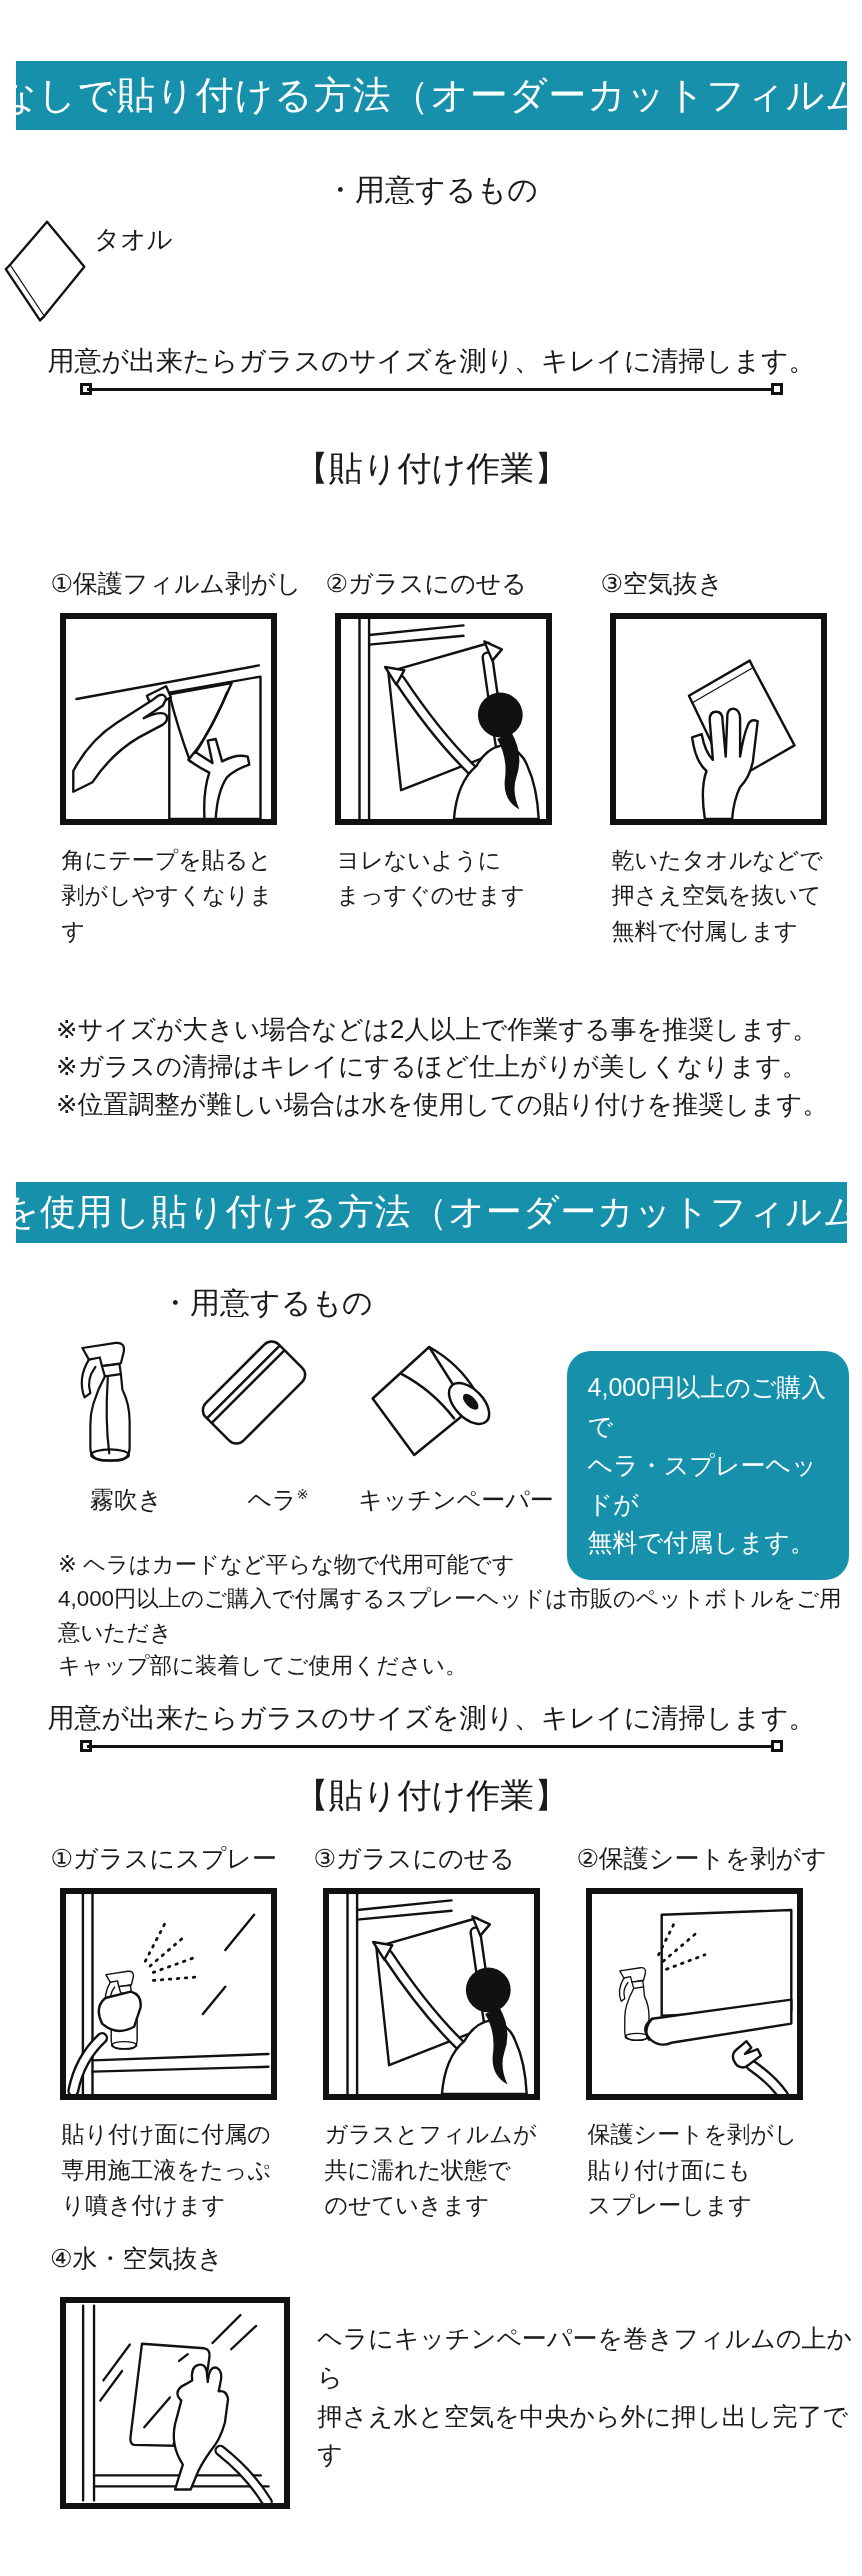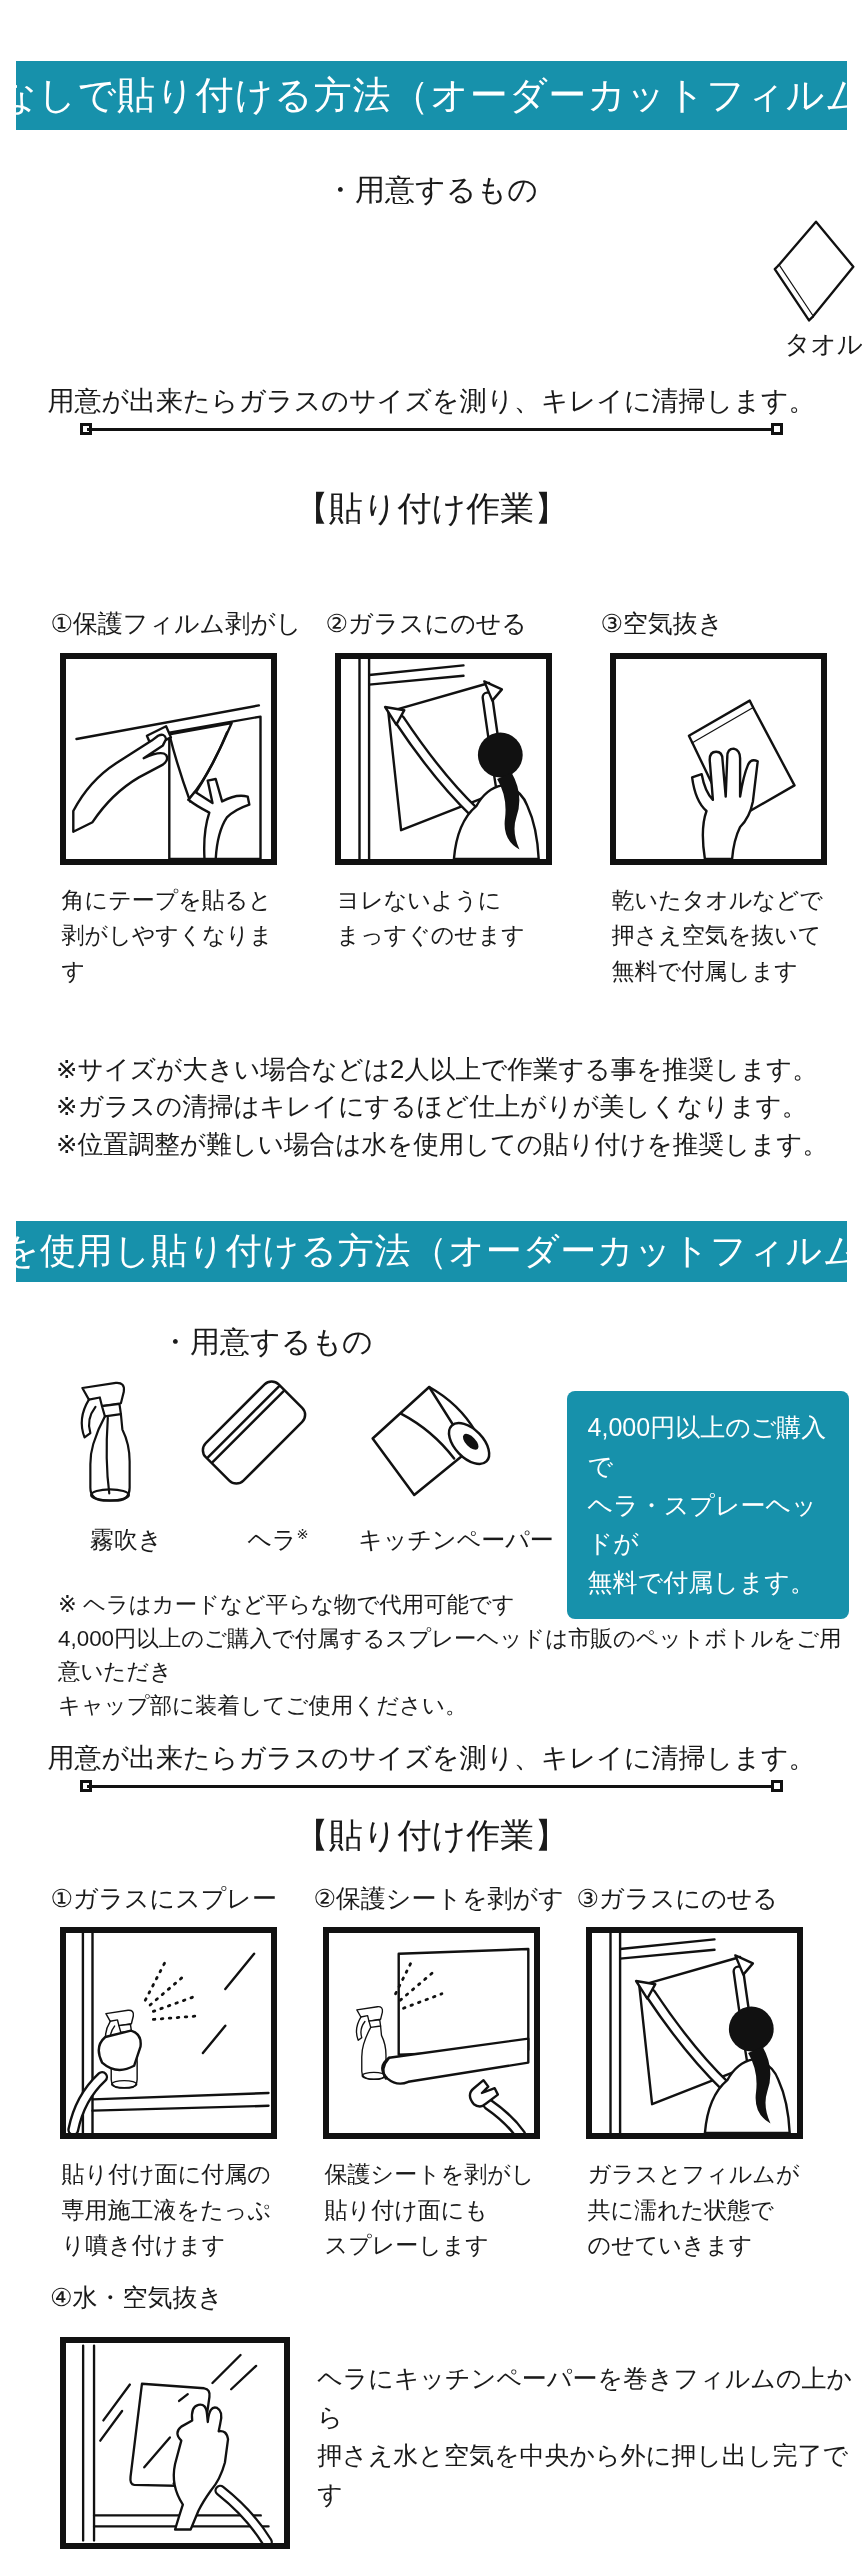--- a/index.html
+++ b/index.html
@@ -10,21 +10,21 @@
   }
   .band {
     margin:0 16px; background:var(--accent,#1791ab); color:#fff;
     display:flex; align-items:center; justify-content:center;
     letter-spacing:0.8px; white-space:nowrap;
   }
   .band.first { margin-top:61px; height:69px; font-size:38px; }
   .band.second { margin-top:58px; height:61px; font-size:36px; }
   .prep-heading { font-size:30px; margin-top:40px; text-align:center; }
   .prep-heading.left { text-align:left; padding-left:160px; }
-  .tool-single { margin-top:6.4px; display:flex; flex-direction:column; align-items:flex-end; }
+  .tool-single { margin-top:6.4px; display:flex; flex-direction:row; align-items:flex-start; }
   .tool-single .lbl { margin-top:4.8px; font-size:25.6px; }
   .measure { margin-top:21px; text-align:center; font-size:27px; }
   .rule { width:703px; margin:4px auto 0; position:relative; height:12px; }
   .rule .line { position:absolute; left:7.2px; right:7.2px; top:4.4px; height:3.2px; background:#111; }
   .rule::before,.rule::after {
     content:""; position:absolute; top:0; width:5.6px; height:5.6px;
     background:#fff; border:3.2px solid #111;
   }
   .rule::before { left:0; } .rule::after { right:0; }
   .work-heading { margin-top:51px; text-align:center; font-size:34px; }
@@ -41,21 +41,21 @@
   .frame svg { display:block; width:100%; height:100%; }
   .caption { margin-top:17.6px; font-size:23px; line-height:1.55; white-space:pre-line; padding-left:1.6px; }
   .notes-big { margin-top:61px; padding-left:56px; font-size:25.6px; line-height:1.47; }
   .tools-row { position:relative; margin-top:4.8px; padding-left:34px; display:flex; align-items:flex-end; height:188px; }
   .tool-col { display:flex; flex-direction:column; align-items:center; justify-content:flex-end; }
   .tool-col .lbl { margin-top:9.6px; font-size:24px; white-space:nowrap;margin-left:48px; }
   .tool-col .lbl sup { font-size:14.4px; }
   .w-spray { width:136px; } .w-sq { width:168px;gap:16px; } .w-paper { width:188px; }
   .promo {
     position:absolute; right:14.4px; top:22.4px; width:240px; min-height:86px;
-    background:var(--accent,#1791ab); color:#fff; border-radius:8px;
+    background:var(--accent,#1791ab); color:#fff; border-radius:24px;
     font-size:25px; line-height:1.55; padding:17.6px 21px; white-space:pre-line;
   }
   .notes-small { margin-top:32px; padding-left:58px; font-size:22.4px; line-height:1.5; white-space:pre-line; }
   .measure.second { margin-top:17.6px; }
   .step4-label { margin-top:17.6px; padding-left:50px; font-size:25px; }
   .step4-row { margin-top:9.6px; padding-left:60px; display:flex; align-items:center; gap:27px;justify-content:center; }
   .frame.wide { width:236px; }
   .step4-text { font-size:25px; line-height:1.55; white-space:pre-line; }
   .ln { stroke:#111; stroke-width:3; fill:none; stroke-linecap:round; stroke-linejoin:round; }
   .lnf { stroke:#111; stroke-width:3; fill:#fff; stroke-linecap:round; stroke-linejoin:round; }
@@ -228,20 +228,43 @@
             <path class="armW" d="M6 246 Q14 206 42 180"></path>
           <path class="lnf" d="M42 162 Q32 142 46 130 L78 122 Q92 126 90 142 L82 166 Q60 178 42 162 Z"></path>
         </svg>
       </div>
       <div class="caption">貼り付け面に付属の
 専用施工液をたっぷ
 り噴き付けます</div>
     </div>
 
     <div class="step">
+      <div class="step-label">③ガラスにのせる</div>
+      <div class="frame">
+        <svg viewBox="0 0 250 250">
+          <path class="ln" d="M20 0 V250 M32 0 V250"></path>
+          <path class="ln" d="M32 20 L150 8 M32 32 L150 21"></path>
+          <path class="lnf" d="M56 66 L182 30 L194 166 L72 214 Z"></path>
+          <path class="armB" d="M70 76 Q118 148 164 192"></path>
+            <path class="armW" d="M70 76 Q118 148 164 192"></path>
+          <path class="armB" d="M180 48 Q190 120 198 168"></path>
+            <path class="armW" d="M180 48 Q190 120 198 168"></path>
+          <path class="lnf" d="M66 82 L52 60 L76 64 Z"></path>
+          <path class="lnf" d="M186 52 L176 28 L198 38 Z"></path>
+          <path class="lnf" d="M138 250 Q142 204 166 184 Q178 162 198 158 Q222 162 230 184 Q242 210 244 250 Z"></path>
+          <circle class="blk" cx="196" cy="120" r="28"></circle>
+          <path class="blk" d="M210 142 Q226 170 216 198 Q210 216 220 238 Q198 226 202 198 Q205 172 192 150 Z"></path>
+        </svg>
+      </div>
+      <div class="caption">ガラスとフィルムが
+共に濡れた状態で
+のせていきます</div>
+    </div>
+
+    <div class="step">
       <div class="step-label">②保護シートを剥がす</div>
       <div class="frame">
         <svg viewBox="0 0 250 250">
           <path class="lnf" d="M84 26 L246 20 L246 146 L84 152 Z"></path>
           <g class="spray-dots">
               <path d="M80 76 L102 32 M86 84 L126 50 M90 94 L138 76"></path>
             </g>
           <g transform="translate(16,86) scale(0.56)">
             <path class="lnf" d="M28 18 L74 11 Q87 10 85 23 L81 39 L55 43 L52 31 L37 34 Z"></path>
             <path class="ln" d="M37 34 Q21 60 31 86 L39 80 Q33 61 46 44"></path>
@@ -253,43 +276,20 @@
           <path class="ln" d="M72 156 Q60 170 68 182"></path>
           <path class="armB" d="M196 214 Q222 232 236 252"></path>
             <path class="armW" d="M196 214 Q222 232 236 252"></path>
           <path class="lnf" d="M178 214 Q168 202 178 194 L190 184 L196 192 L188 200 L204 194 L208 202 L192 214 Q186 220 178 214 Z"></path>
         </svg>
       </div>
       <div class="caption">保護シートを剥がし
 貼り付け面にも
 スプレーします</div>
     </div>
-
-    <div class="step">
-      <div class="step-label">③ガラスにのせる</div>
-      <div class="frame">
-        <svg viewBox="0 0 250 250">
-          <path class="ln" d="M20 0 V250 M32 0 V250"></path>
-          <path class="ln" d="M32 20 L150 8 M32 32 L150 21"></path>
-          <path class="lnf" d="M56 66 L182 30 L194 166 L72 214 Z"></path>
-          <path class="armB" d="M70 76 Q118 148 164 192"></path>
-            <path class="armW" d="M70 76 Q118 148 164 192"></path>
-          <path class="armB" d="M180 48 Q190 120 198 168"></path>
-            <path class="armW" d="M180 48 Q190 120 198 168"></path>
-          <path class="lnf" d="M66 82 L52 60 L76 64 Z"></path>
-          <path class="lnf" d="M186 52 L176 28 L198 38 Z"></path>
-          <path class="lnf" d="M138 250 Q142 204 166 184 Q178 162 198 158 Q222 162 230 184 Q242 210 244 250 Z"></path>
-          <circle class="blk" cx="196" cy="120" r="28"></circle>
-          <path class="blk" d="M210 142 Q226 170 216 198 Q210 216 220 238 Q198 226 202 198 Q205 172 192 150 Z"></path>
-        </svg>
-      </div>
-      <div class="caption">ガラスとフィルムが
-共に濡れた状態で
-のせていきます</div>
-    </div>
   </div>
 
   <div class="step4-label">④水・空気抜き</div>
   <div class="step4-row">
     <div class="frame wide">
       <svg viewBox="0 0 280 250">
         <path class="ln" d="M22 0 V250 M36 0 V250"></path>
         <path class="ln" d="M36 218 L250 218 M36 232 L260 232"></path>
         <path class="ln" d="M188 48 L224 12 M212 56 L244 26"></path>
         <path class="ln" d="M48 96 L82 50 M44 122 L72 84"></path>

